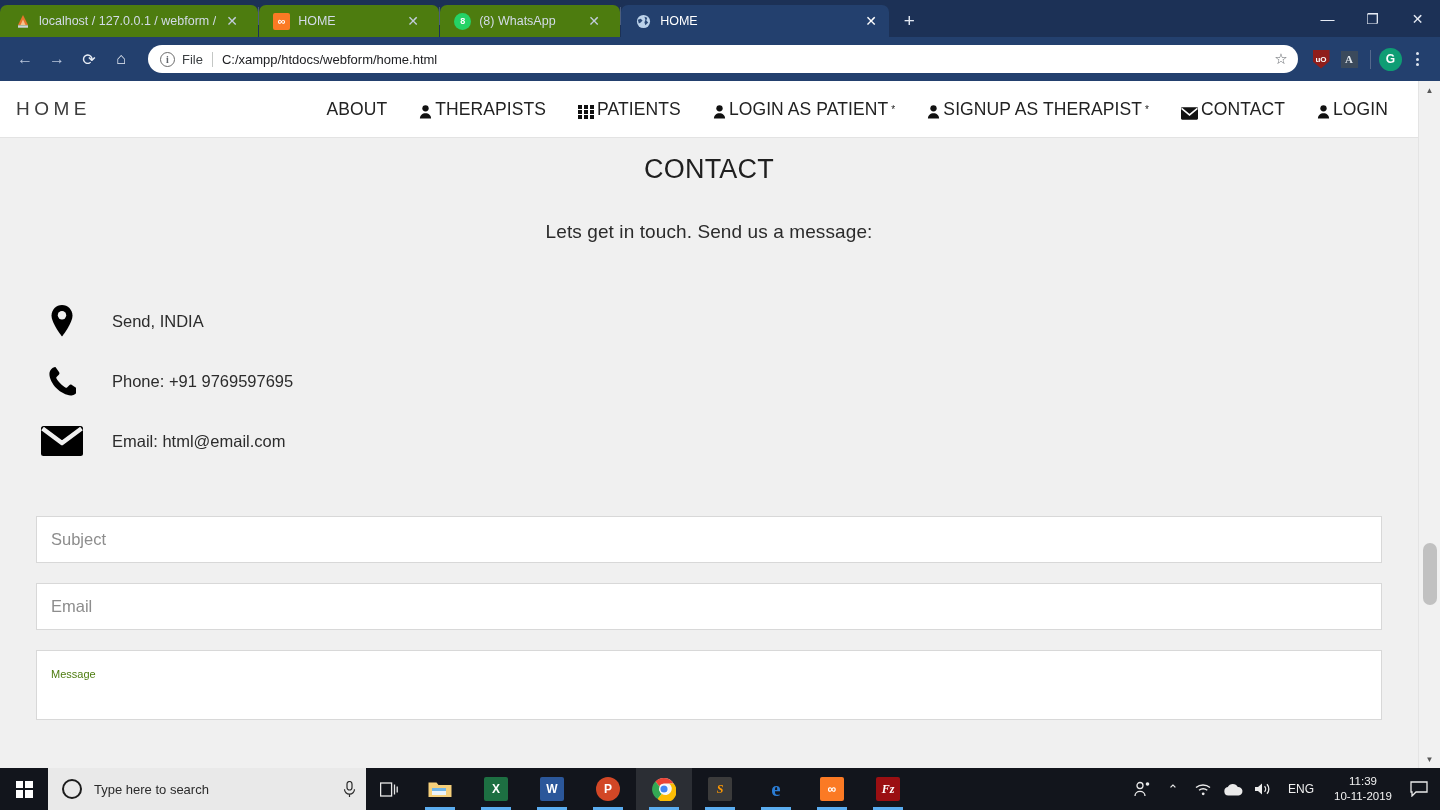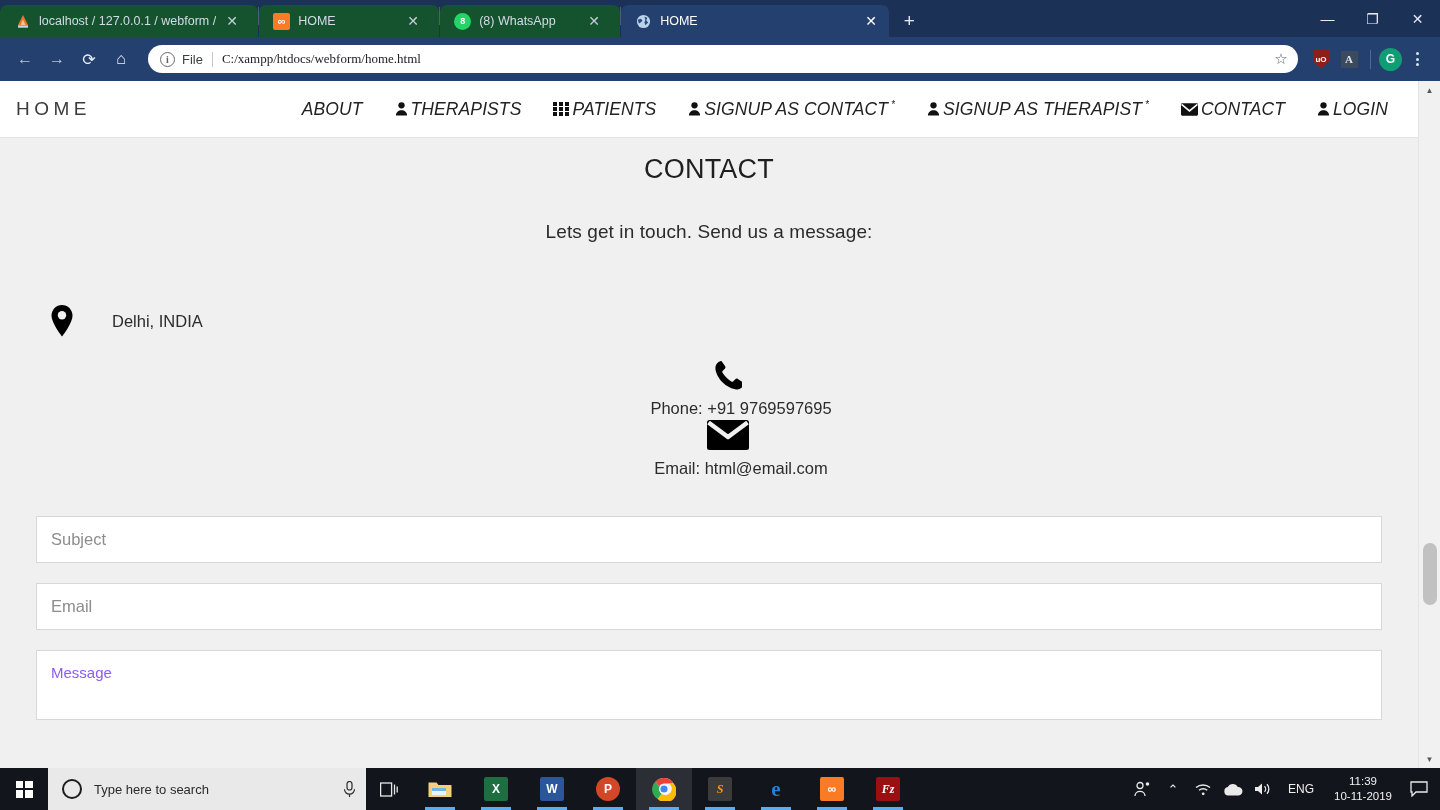--- a/index.html
+++ b/index.html
@@ -28,21 +28,21 @@
     gap: 8px;
     padding: 0 10px 0 14px;
     min-width: 180px;
     max-width: 268px;
     position: relative;
     font-size: 12.5px;
     color: #d3dbe8;
     border-top-left-radius: 7px;
     border-top-right-radius: 7px;
   }
-  .tab.inactive { background: #14532d; }
+  .tab.inactive { background: #4d7c0f; }
   .tab.inactive + .tab.inactive::before,
   .tab.inactive::after {
     content: "";
   }
   .tab-sep {
     width: 1px; height: 18px; background: #4b5d7d; align-self: center;
     margin-bottom: 6px;
   }
   .tab.active {
     background: #23406e;
@@ -110,21 +110,21 @@
     overflow: hidden;
   }
   .omni-info {
     width: 15px; height: 15px; border: 1.4px solid #6b6b6b; border-radius: 50%;
     display: flex; align-items: center; justify-content: center;
     font-size: 10px; color: #5f6368; font-family: "Liberation Serif", serif;
     flex: 0 0 15px; font-weight: bold;
   }
   .omni-scheme { font-size: 13px; color: #3c4043; margin-left: 7px; }
   .omni-divider { width: 1px; height: 15px; background: #c4c7c5; margin: 0 9px; }
-  .omni-url { font-size: 13px; color: #202124; flex: 1; white-space: nowrap; font-family: Liberation Serif, serif; }
+  .omni-url { font-size: 13px; color: #202124; flex: 1; white-space: nowrap; }
   .omni-star { width: 26px; height: 26px; display: flex; align-items: center;
     justify-content: center; color: #5f6368; font-size: 15px; }
   .ext-icon { width: 26px; height: 26px; display: flex; align-items: center;
     justify-content: center; flex: 0 0 26px; }
   .ublock {
     width: 17px; height: 19px; background: #8f1e1b; color: #fff;
     display: flex; align-items: center; justify-content: center;
     font-size: 8px; font-weight: bold;
     clip-path: polygon(0 0, 100% 0, 100% 62%, 50% 100%, 0 62%);
   }
@@ -168,27 +168,26 @@
     font-weight: 400;
   }
   .nav-links {
     margin-left: auto;
     display: flex;
     align-items: center;
     gap: 0;
     padding-right: 14px;
   }
   .nav-link {
-    display: flex; align-items: center; gap: 3px;
+    display: flex; align-items: flex-end; gap: 3px;
     font-size: 17.5px;
     color: #222222;
     padding: 0 16px;
     white-space: nowrap;
     letter-spacing: 0.1px;
-    font-style: italic;
   }
   .nav-link .sup { font-size: 10px; vertical-align: super; position: relative; top: -5px; }
   .ic { display: inline-flex; align-items: center; }
 
   .page {
     position: relative;
     width: 1418px;
     height: 631px;
     background: #f0f0f0;
     border-top: 1px solid #e3e3e3;
@@ -209,21 +208,21 @@
     margin-top: 36px;
     letter-spacing: 0.1px;
   }
   .contact-list { margin-top: 48px; padding-left: 38px; }
   .contact-row {
     display: flex;
     align-items: center;
     height: 60px;
     margin-bottom: 0;
   }
-  .contact-row + .contact-row { margin-top: 0; flex-direction: column; }
+  .contact-row + .contact-row { margin-top: 0; }
   .contact-ic {
     width: 48px; flex: 0 0 48px;
     display: flex; align-items: center; justify-content: center;
     color: #000;
   }
   .contact-txt { font-size: 16.5px; color: #2c2c2c; margin-left: 26px; }
 
   .form-area { margin-top: 45px; padding: 0 36px; }
   .field {
     width: 1346px;
@@ -236,21 +235,21 @@
     margin-bottom: 20px;
   }
   .field .ph { font-size: 16.5px; color: #8d8d8d; }
   .textarea {
     width: 1346px;
     height: 70px;
     background: #ffffff;
     border: 1px solid #d8d8d8;
     padding: 13px 0 0 14px;
   }
-  .textarea .ph { font-size: 15px; color: #8b5cf6; }
+  .textarea .ph { font-size: 11px; color: #4d7c0f; }
 
   
   .scrollbar {
     position: absolute; right: 0; top: 0;
     width: 22px; height: 687px;
     background: #f1f1f1;
     border-left: 1px solid #e4e4e4;
   }
   .sb-arrow {
     height: 18px; display: flex; align-items: center; justify-content: center;
@@ -456,21 +455,21 @@
           <span>PATIENTS</span>
         </a>
 
         <a class="nav-link">
           <span class="ic">
             <svg width="13" height="16" viewBox="0 0 14 16">
                 <circle cx="7" cy="4" r="3.4" fill="#111"></circle>
                 <path d="M1 15c0-3.4 2.7-5.6 6-5.6s6 2.2 6 5.6z" fill="#111"></path>
               </svg>
           </span>
-          <span>SIGNUP AS CONTACT</span>
+          <span>LOGIN AS PATIENT</span>
           <span class="sup">*</span>
         </a>
 
         <a class="nav-link">
           <span class="ic">
             <svg width="13" height="16" viewBox="0 0 14 16">
                 <circle cx="7" cy="4" r="3.4" fill="#111"></circle>
                 <path d="M1 15c0-3.4 2.7-5.6 6-5.6s6 2.2 6 5.6z" fill="#111"></path>
               </svg>
           </span>
@@ -506,21 +505,21 @@
 
       <div class="contact-list">
 
         <div class="contact-row">
           <span class="contact-ic">
             <svg width="26" height="34" viewBox="0 0 26 34">
               <path d="M13 1C7.2 1 2.5 5.7 2.5 11.5c0 7.9 10.5 21 10.5 21s10.5-13.1 10.5-21C23.5 5.7 18.8 1 13 1z" fill="#000"></path>
               <circle cx="13" cy="11.3" r="4.2" fill="#f0f0f0"></circle>
             </svg>
           </span>
-          <span class="contact-txt">Delhi, INDIA</span>
+          <span class="contact-txt">Send, INDIA</span>
         </div>
 
         <div class="contact-row">
           <span class="contact-ic">
             <svg width="28" height="30" viewBox="0 0 28 30">
               <path d="M6.4 1.2C4.3 1.6 2.2 3.6 1.6 6.2c-1 4.5 2.1 11.3 6.9 16.1 4.8 4.8 11.5 7.9 16 6.9 2.6-.6 4.6-2.7 5-4.8.2-1-.2-1.6-1-2.2l-4.6-3.2c-1-.7-1.8-.6-2.6.2l-2 2c-.6.6-1.2.7-1.9.3-1.5-.8-3.4-2.3-5-3.9-1.6-1.6-3.1-3.5-3.9-5-.4-.7-.3-1.3.3-1.9l2-2c.8-.8.9-1.6.2-2.6L7.8 1.5c-.4-.5-.8-.4-1.4-.3z" fill="#000"></path>
             </svg>
           </span>
           <span class="contact-txt">Phone: +91 9769597695</span>
         </div>

